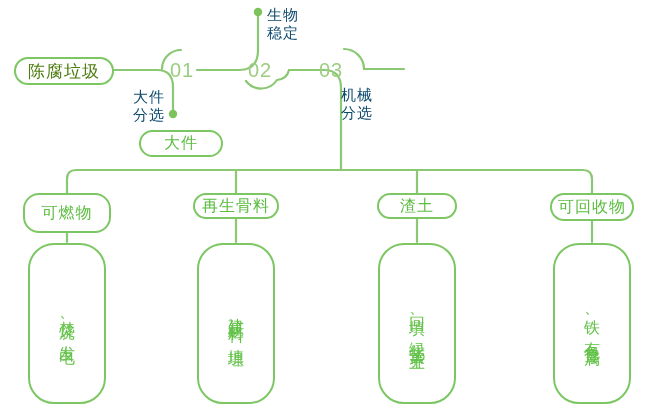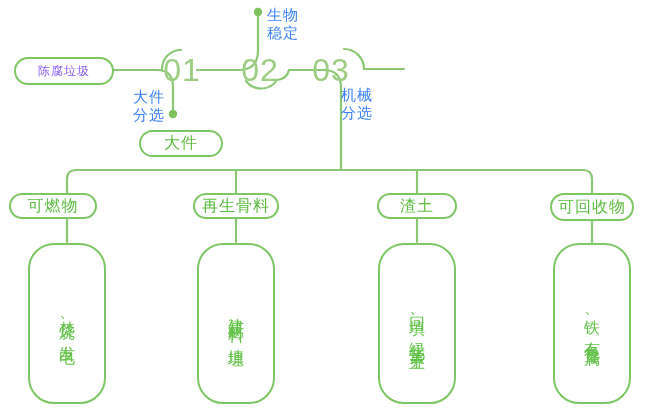--- a/index.html
+++ b/index.html
@@ -6,33 +6,33 @@
   .stage{
     position:relative;width:648px;height:416px;background:#ffffff;overflow:hidden;
     font-family:"Liberation Sans","DejaVu Sans",sans-serif;
   }
   .stage svg{position:absolute;left:0;top:0;}
   .pill{
     position:absolute;border:2px solid #7cc763;border-radius:16px;background:#ffffff;
     color:#5cbd41;display:flex;align-items:center;justify-content:center;
     font-size:16px;letter-spacing:1px;box-sizing:border-box;white-space:nowrap;
   }
-  .pill.source{font-size:12px;color:#8b5cf6;}
+  .pill.source{font-size:17px;color:#4d7c0f;}
   .vbox{
     position:absolute;border:2px solid #7cc763;border-radius:26px;background:#ffffff;
     color:#63c248;display:flex;align-items:center;justify-content:center;
     writing-mode:vertical-rl;text-orientation:mixed;
     font-size:16px;letter-spacing:3px;line-height:20px;box-sizing:border-box;
   }
   .num{
     position:absolute;top:53px;width:48px;height:34px;text-align:center;
-    font-size:32px;line-height:34px;font-weight:300;color:#9ccd81;letter-spacing:1px;
+    font-size:20px;line-height:34px;font-weight:300;color:#9ccd81;letter-spacing:1px;
   }
   .steplabel{
-    position:absolute;font-size:15px;line-height:17.5px;color:#3b82f6;
+    position:absolute;font-size:15px;line-height:17.5px;color:#0c4a6e;
     white-space:pre-line;letter-spacing:1px;
   }
 </style>
 </head>
 <body>
 
 <div class="stage">
 
   <svg width="648" height="416" viewBox="0 0 648 416">
     <g fill="none" stroke="#8bc873" stroke-width="2.2" stroke-linecap="round">
@@ -73,21 +73,21 @@
 
   <div class="steplabel" style="left:133px;top:88px;">大件
 分选</div>
   <div class="steplabel" style="left:267px;top:6px;">生物
 稳定</div>
   <div class="steplabel" style="left:341px;top:86px;">机械
 分选</div>
 
   <div class="pill" style="left:139px;top:130px;width:84px;height:27px;">大件</div>
 
-  <div class="pill" style="left:9px;top:193px;width:88px;height:26px;text-align:center;">可燃物</div>
+  <div class="pill" style="left:23px;top:193px;width:88px;height:40px;text-align:center;">可燃物</div>
   <div class="pill" style="left:193px;top:193px;width:86px;height:26px;">再生骨料</div>
   <div class="pill" style="left:377px;top:193px;width:80px;height:26px;">渣土</div>
   <div class="pill" style="left:550px;top:193px;width:84px;height:28px;">可回收物</div>
 
   <div class="vbox" style="left:28px;top:243px;width:78px;height:161px;">焚烧、发电</div>
   <div class="vbox" style="left:197px;top:243px;width:78px;height:161px;">建筑材料、填埋</div>
   <div class="vbox" style="left:378px;top:243px;width:78px;height:161px;">回填、绿化营养土</div>
   <div class="vbox" style="left:553px;top:243px;width:78px;height:161px;">铁、有色金属</div>
 
 </div>

